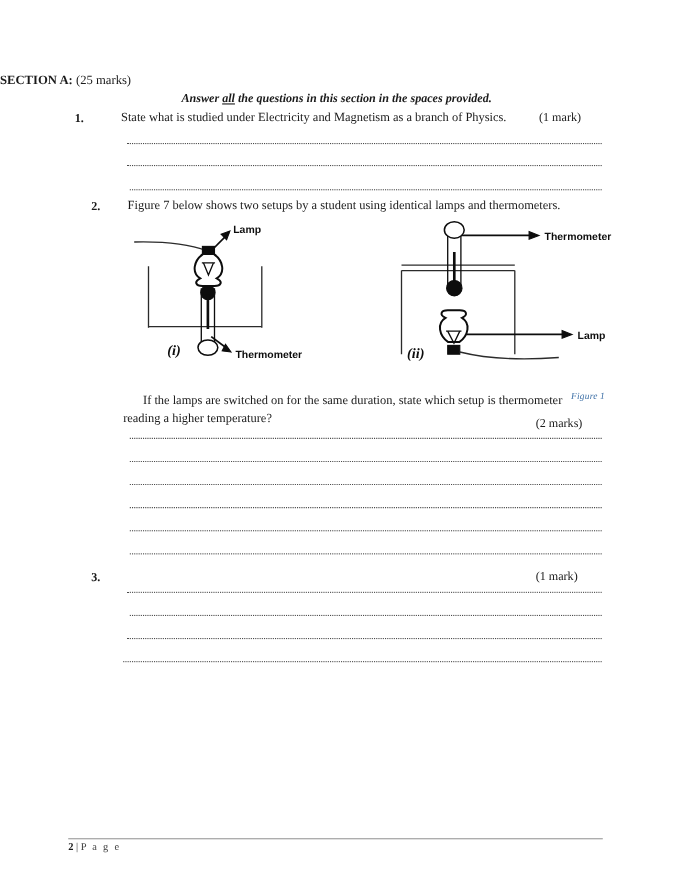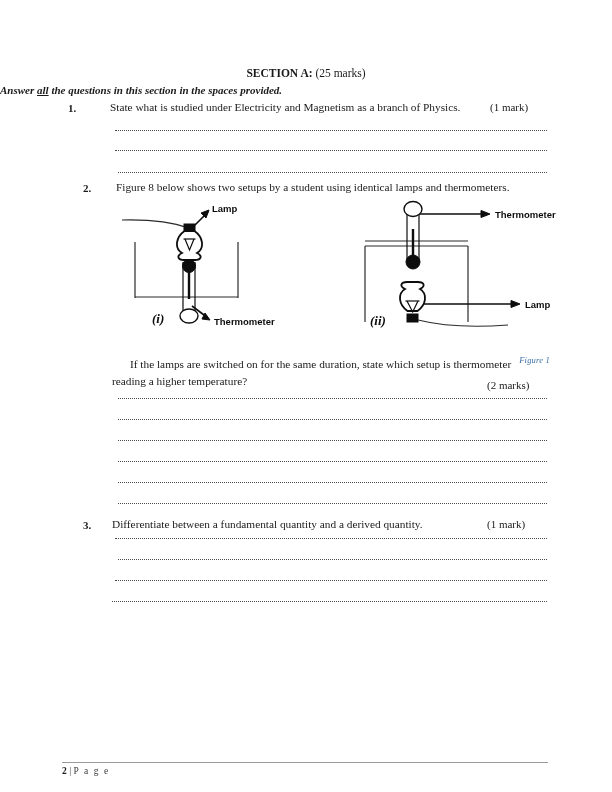--- a/index.html
+++ b/index.html
@@ -19,32 +19,32 @@
     position: absolute;
     inset: 0;
   }
 
   
   .section-heading {
     position: absolute;
     left: 0;
     right: 0;
     top: 66px;
-    text-align: center;
+    text-align: left;
     font-size: 11.5px;
     line-height: 14px;
   }
   .section-heading .bold { font-weight: bold; }
 
   .instruction {
     position: absolute;
     left: 0;
     right: 0;
     top: 83px;
-    text-align: left;
+    text-align: center;
     font-size: 11px;
     font-weight: bold;
     font-style: italic;
     line-height: 14px;
   }
   .instruction u { text-decoration: underline; }
 
   
   .qnum {
     position: absolute;
@@ -145,21 +145,21 @@
 
   <div class="qnum" style="left:68px; top:101px;">1.</div>
   <div class="qtext" style="left:110px; top:100px; width:390px;">State what is studied under Electricity and Magnetism as a branch of Physics.</div>
   <div class="marks" style="left:490px; top:100px;">(1 mark)</div>
 
   <div class="dotline" style="left:115px; top:130px; width:432px;"></div>
   <div class="dotline" style="left:115px; top:150px; width:432px;"></div>
   <div class="dotline" style="left:118px; top:172px; width:429px;"></div>
 
   <div class="qnum" style="left:83px; top:181px;">2.</div>
-  <div class="qtext" style="left:116px; top:180px; width:435px;">Figure 8 below shows two setups by a student using identical lamps and thermometers.</div>
+  <div class="qtext" style="left:116px; top:180px; width:435px;">Figure 7 below shows two setups by a student using identical lamps and thermometers.</div>
 
   <div class="figure-area">
     <svg width="452" height="140" viewBox="0 0 452 140" xmlns="http://www.w3.org/2000/svg">
       <g fill="none" stroke="#2b2b2b" stroke-width="1.4">
 
         <g>
 
           <path d="M31 46 L31 102" stroke-width="1.2"></path>
           <path d="M134 46 L134 102" stroke-width="1.2"></path>
           <path d="M31 101 L134 101" stroke-width="1.2"></path>
@@ -231,21 +231,20 @@
   <div class="marks" style="left:487px; top:378px;">(2 marks)</div>
 
   <div class="dotline" style="left:118px; top:398px; width:429px;"></div>
   <div class="dotline" style="left:118px; top:419px; width:429px;"></div>
   <div class="dotline" style="left:118px; top:440px; width:429px;"></div>
   <div class="dotline" style="left:118px; top:461px; width:429px;"></div>
   <div class="dotline" style="left:118px; top:482px; width:429px;"></div>
   <div class="dotline" style="left:118px; top:503px; width:429px;"></div>
 
   <div class="qnum" style="left:83px; top:518px;">3.</div>
-  <div class="qtext" style="left:112px; top:517px; width:370px;">Differentiate between a fundamental quantity and a derived quantity.</div>
   <div class="marks" style="left:487px; top:517px;">(1 mark)</div>
 
   <div class="dotline" style="left:115px; top:538px; width:432px;"></div>
   <div class="dotline" style="left:118px; top:559px; width:429px;"></div>
   <div class="dotline" style="left:115px; top:580px; width:432px;"></div>
   <div class="dotline" style="left:112px; top:601px; width:435px;"></div>
 
   <div class="footer-rule"></div>
   <div class="footer-text">
     <span class="pg">2</span>

